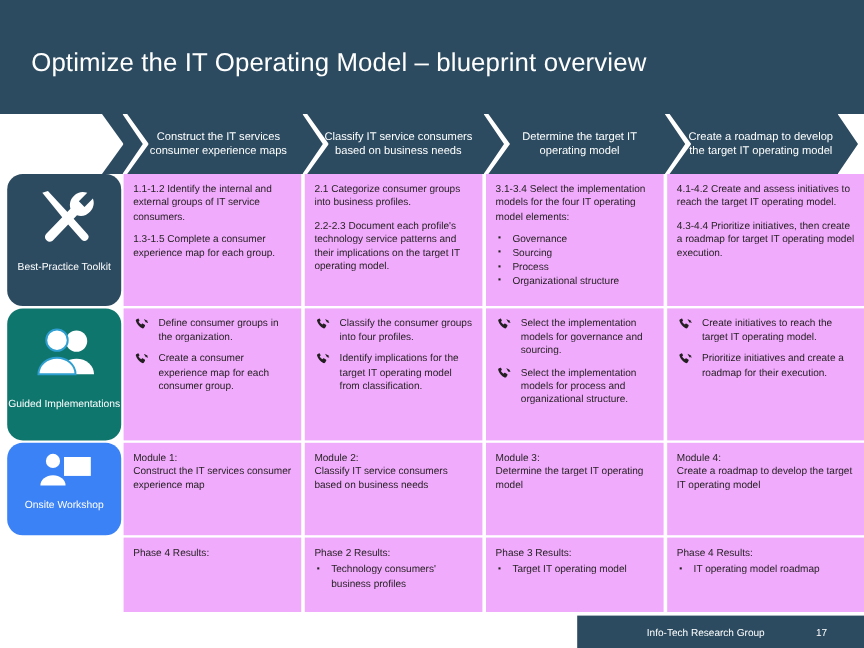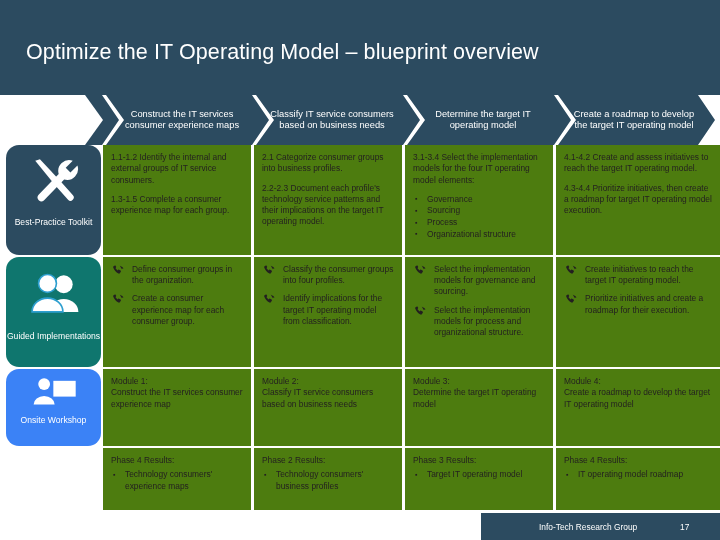--- a/index.html
+++ b/index.html
@@ -93,21 +93,21 @@
   #sb-toolkit  { top: 145px; height: 110px; background: #2c4b60; }
   #sb-toolkit .sb-icon { height: 72px; }
   #sb-guided   { top: 257px; height: 110px; background: #0f766e; }
   #sb-guided .sb-icon { height: 74px; }
   #sb-onsite   { top: 369px; height: 77px;  background: #3b82f6; }
   #sb-onsite .sb-icon { height: 46px; }
 
   
   .cell {
     position: absolute;
-    background: #4d7c0f;
+    background: #f0abfc;
     padding: 7px 8px 5px 8px;
     font-size: 8.4px;
     line-height: 11.3px;
     color: #231f20;
   }
   .cell.r1 { top: 145px; height: 110px; }
   .cell.r2 { top: 257px; height: 110px; }
   .cell.r3 { top: 369px; height: 77px;  }
   .cell.r4 { top: 448px; height: 62px;  }
 
@@ -341,23 +341,20 @@
     <div>Module 3:</div>
     <div>Determine the target IT operating model</div>
   </div>
   <div class="cell r3 col4">
     <div>Module 4:</div>
     <div>Create a roadmap to develop the target IT operating model</div>
   </div>
 
   <div class="cell r4 col1">
     <div class="res-title">Phase 4 Results:</div>
-    <ul class="bullets">
-      <li>Technology consumers' experience maps</li>
-    </ul>
   </div>
   <div class="cell r4 col2">
     <div class="res-title">Phase 2 Results:</div>
     <ul class="bullets">
       <li>Technology consumers' business profiles</li>
     </ul>
   </div>
   <div class="cell r4 col3">
     <div class="res-title">Phase 3 Results:</div>
     <ul class="bullets">

